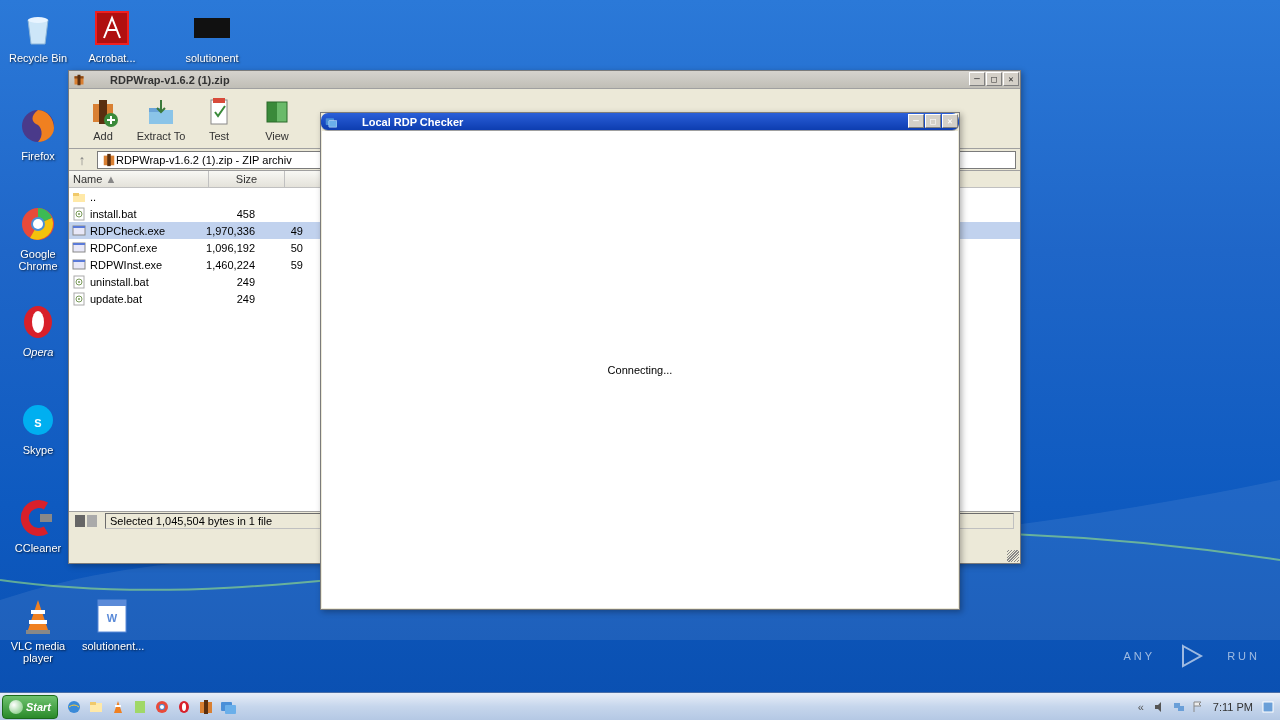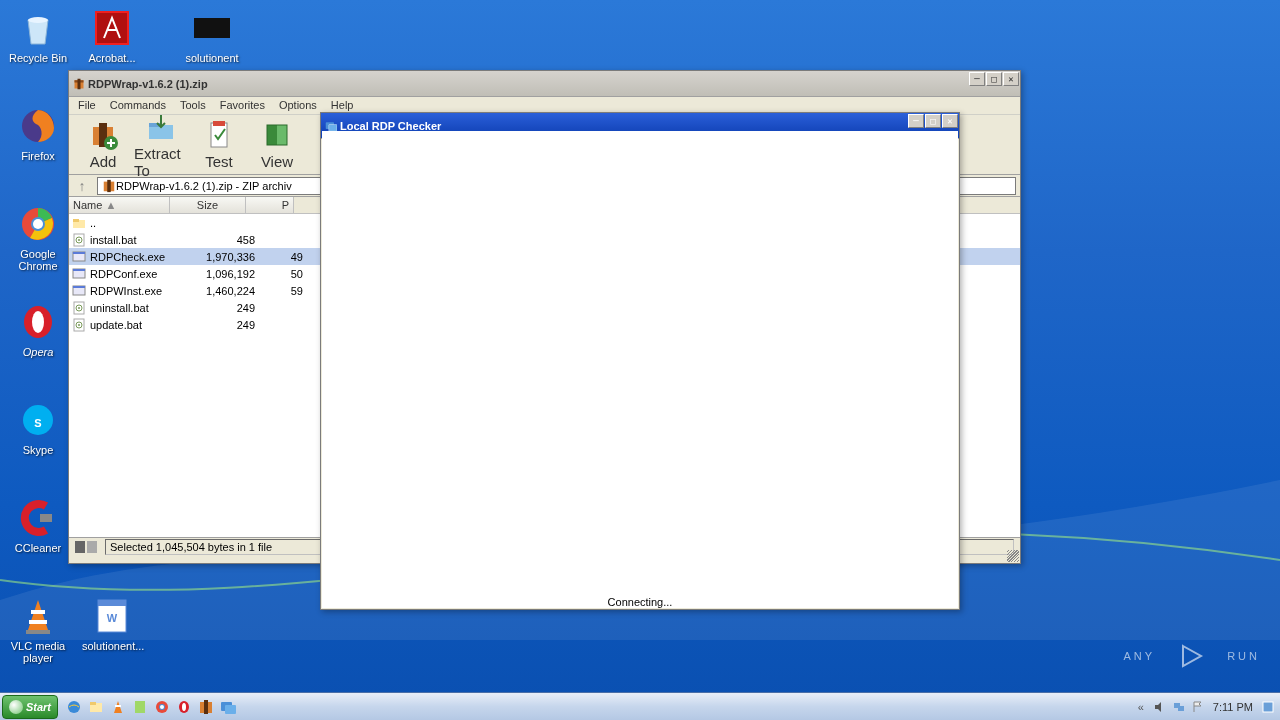--- a/index.html
+++ b/index.html
@@ -4,48 +4,48 @@
 <style>
 * { margin:0; padding:0; box-sizing:border-box; font-family:"Tahoma",sans-serif; font-size:11px; }
 html,body { width:1280px; height:720px; overflow:hidden; }
 .desktop { position:relative; width:1280px; height:720px; background:linear-gradient(180deg,#2b79d8 0%,#1f66c8 35%,#0e5ac0 70%,#0a4fb0 100%); }
 .swoosh { position:absolute; left:0; bottom:80px; width:1280px; height:200px; pointer-events:none; }
 .swoosh svg { width:100%; height:100%; }
 .di { position:absolute; width:60px; text-align:center; color:#fff; cursor:pointer; }
 .di .ic { width:44px; height:44px; margin:0 auto 2px; display:flex; align-items:center; justify-content:center; }
 .di .lbl { font-size:11px; text-shadow:1px 1px 2px rgba(0,0,0,.7); line-height:12px; }
 .win { position:absolute; background:#ece9d8; border:1px solid #7b7b7b; box-shadow:2px 2px 6px rgba(0,0,0,.3); }
-.tb { height:26px; background:linear-gradient(180deg,#d6d3ce,#c0beb6); display:flex; align-items:center; border-bottom:1px solid #a0a0a0; padding-left:4px; color:#333; }
+.tb { height:18px; background:linear-gradient(180deg,#d6d3ce,#c0beb6); display:flex; align-items:center; border-bottom:1px solid #a0a0a0; padding-left:4px; color:#333;gap:22px; }
 .tb .tcap { font-weight:bold; flex:1; font-size:11px; }
 .tb .tic { width:12px; height:12px; margin-right:3px; }
 .wbtns { display:flex; height:100%; }
 .wbtn { width:16px; height:14px; margin:1px 1px 0 0; background:#d4d0c8; border:1px solid #808080; border-top-color:#fff; border-left-color:#fff; display:flex; align-items:center; justify-content:center; font-size:9px; font-family:"Marlett",monospace; cursor:pointer; }
 .menu { display:flex; height:18px; background:#ece9d8; padding:0 2px; border-bottom:1px solid #d0d0c8; }
 .mi { padding:2px 7px; cursor:pointer; color:#333; }
 .tbar { display:flex; height:60px; background:#ece9d8; padding:4px 6px; border-bottom:1px solid #a0a0a0; gap:2px; }
 .tbtn { width:56px; display:flex; flex-direction:column; align-items:center; justify-content:center; cursor:pointer; border:1px solid transparent; }
 .tbtn .tico { width:32px; height:32px; }
-.tbtn .tlbl { font-size:15px; margin-top:2px; color:#333; }
+.tbtn .tlbl { font-size:11px; margin-top:2px; color:#333; }
 .path { display:flex; height:22px; background:#ece9d8; border-bottom:1px solid #a0a0a0; align-items:center; padding:0 4px; gap:6px; }
 .path .up { width:18px; height:18px; display:flex; align-items:center; justify-content:center; color:#808080; font-size:14px; }
 .path .pbox { flex:1; background:#fff; border:1px solid #7b7b7b; height:18px; display:flex; align-items:center; padding:0 4px; }
 .fh { display:flex; height:17px; background:#ece9d8; border-bottom:1px solid #c0c0c0; }
 .fh .col { border-right:1px solid #c0c0c0; padding:2px 4px; color:#333; background:linear-gradient(#f8f8f4,#e4e2da); cursor:pointer; }
 .fl { background:#fff; overflow:auto; }
 .fr { display:flex; height:17px; align-items:center; cursor:pointer; }
 .fr.sel { background:#c1d2ee; }
 .fr .fic { width:14px; height:14px; margin:0 3px; }
 .fr .fn { padding-left:1px; }
 .fr .fs { text-align:right; padding-right:6px; }
 .status { height:18px; background:#ece9d8; border-top:1px solid #a0a0a0; display:flex; align-items:center; padding:0 6px; gap:6px; }
 .status .sic { width:24px; display:flex; gap:2px; }
 .status .sbox { flex:1; border:1px inset #c0c0c0; padding:1px 4px; background:#ece9d8; }
-.rdp .tb { background:linear-gradient(180deg,#2a5fd9,#0d3db0); color:#fff; }
+.rdp .tb { background:linear-gradient(180deg,#2a5fd9,#0d3db0); color:#fff;border-radius:7px; }
 .rdp .tb .tcap { color:#fff; }
-.rdp .body { background:#fff; position:absolute; top:18px; left:1px; right:1px; bottom:1px; display:flex; align-items:flex-end; justify-content:center; }
+.rdp .body { background:#fff; position:absolute; top:18px; left:1px; right:1px; bottom:1px; display:flex; align-items:center; justify-content:center; }
 .taskbar { position:absolute; left:0; right:0; bottom:0; height:28px; background:linear-gradient(180deg,#e8eef8,#c6d6ec 50%,#b4c8e4); border-top:1px solid #4a6fa8; display:flex; align-items:center; }
 .start { width:56px; height:24px; margin-left:2px; border-radius:4px; background:linear-gradient(180deg,#6fc36f,#2a8a2a); display:flex; align-items:center; justify-content:center; color:#fff; font-weight:bold; font-style:italic; cursor:pointer; border:1px solid #1a6a1a; }
 .start .orb { width:14px; height:14px; border-radius:50%; background:radial-gradient(circle at 35% 35%,#fff,#6fc36f); margin-right:3px; }
 .qlaunch { display:flex; gap:2px; margin-left:6px; }
 .qi { width:20px; height:20px; display:flex; align-items:center; justify-content:center; cursor:pointer; }
 .tray { margin-left:auto; display:flex; align-items:center; gap:3px; padding-right:4px; }
 .tri { width:16px; height:16px; display:flex; align-items:center; justify-content:center; font-size:11px; color:#555; cursor:pointer; }
 .clock { font-size:11px; color:#333; padding:0 4px; cursor:pointer; }
 .brand { position:absolute; right:20px; bottom:50px; color:rgba(255,255,255,.6); font-size:26px; font-weight:300; letter-spacing:3px; display:flex; align-items:center; gap:22px; }
 .resize-grip { position:absolute; right:1px; bottom:1px; width:12px; height:12px; background:repeating-linear-gradient(135deg,transparent,transparent 1px,#888 1px,#888 2px); cursor:nwse-resize; }
@@ -167,28 +167,20 @@
           <rect x="2" y="3" width="12" height="3" fill="#8a4a1a"></rect>
           <rect x="6" y="1" width="4" height="14" fill="#5a2f0f"></rect>
         </svg>
     <span class="tcap">RDPWrap-v1.6.2 (1).zip</span>
     <div class="wbtns">
       <div class="wbtn">─</div>
       <div class="wbtn">□</div>
       <div class="wbtn">✕</div>
     </div>
   </div>
-  <div class="menu" id="wr-menu">
-        <div class="mi">File</div>
-        <div class="mi">Commands</div>
-        <div class="mi">Tools</div>
-        <div class="mi">Favorites</div>
-        <div class="mi">Options</div>
-        <div class="mi">Help</div>
-      </div>
   <div class="tbar" id="wr-tbar">
         <div class="tbtn">
           <div class="tico">
             <svg width="32" height="32" viewBox="0 0 32 32">
               <rect x="6" y="8" width="20" height="18" fill="#d98033"></rect>
               <rect x="12" y="4" width="8" height="24" fill="#5a2f0f"></rect>
               <circle cx="24" cy="24" r="7" fill="#3a8a3a"></circle>
               <path d="M24,20 L24,28 M20,24 L28,24" stroke="#fff" stroke-width="2"></path>
             </svg>
           </div>
@@ -229,21 +221,21 @@
     <div class="up">↑</div>
     <div class="pbox">
       <svg width="14" height="14" viewBox="0 0 16 16">
             <rect x="2" y="3" width="12" height="11" fill="#d98033"></rect>
             <rect x="6" y="1" width="4" height="14" fill="#5a2f0f"></rect>
           </svg>
       <span style="">RDPWrap-v1.6.2 (1).zip - ZIP archiv</span>
     </div>
   </div>
   <div class="fh" id="wr-fh">
-        <div class="col" style="width:101px">Name <span style="color:#888">▲</span></div>
+        <div class="col" style="width:140px">Name <span style="color:#888">▲</span></div>
         <div class="col" style="width:76px;text-align:center">Size</div>
         <div class="col" style="width:48px;text-align:right">P</div>
       </div>
   <div class="fl" style="height:323px;" id="wr-fl">
         <div class="fr">
           <div class="fic">
             <svg width="14" height="14" viewBox="0 0 14 14">
               <rect x="1" y="4" width="12" height="8" fill="#ffe9a8"></rect>
               <rect x="1" y="3" width="6" height="3" fill="#f0c96a"></rect>
             </svg>

